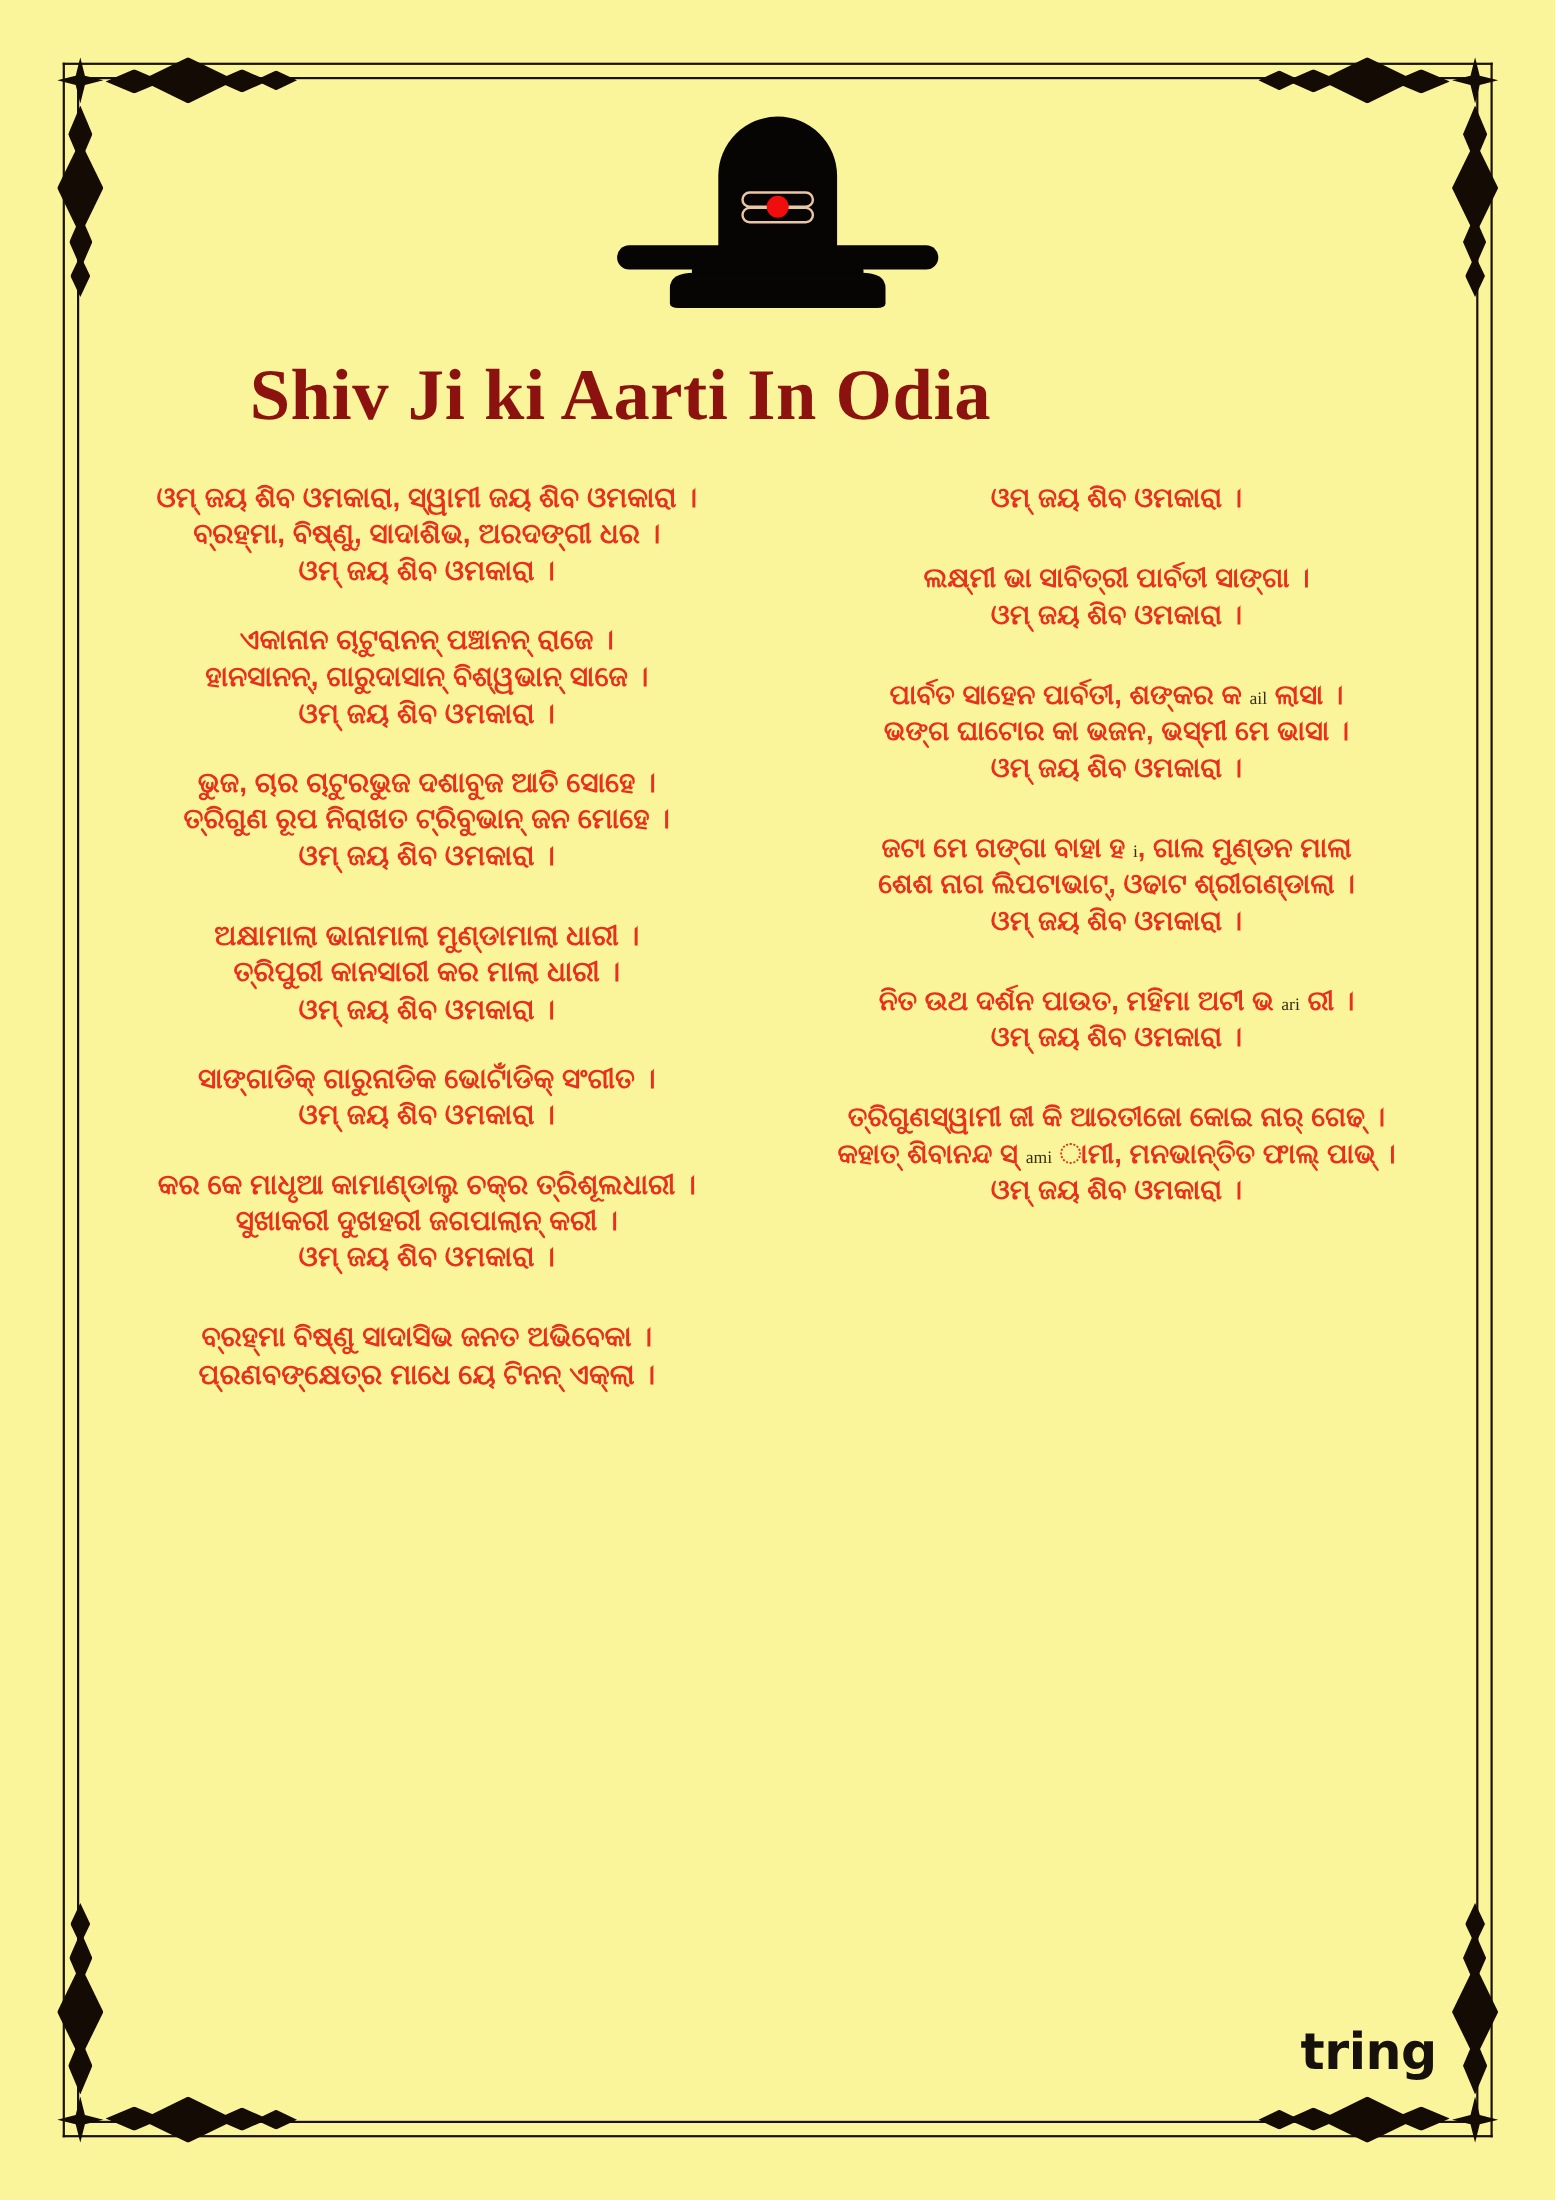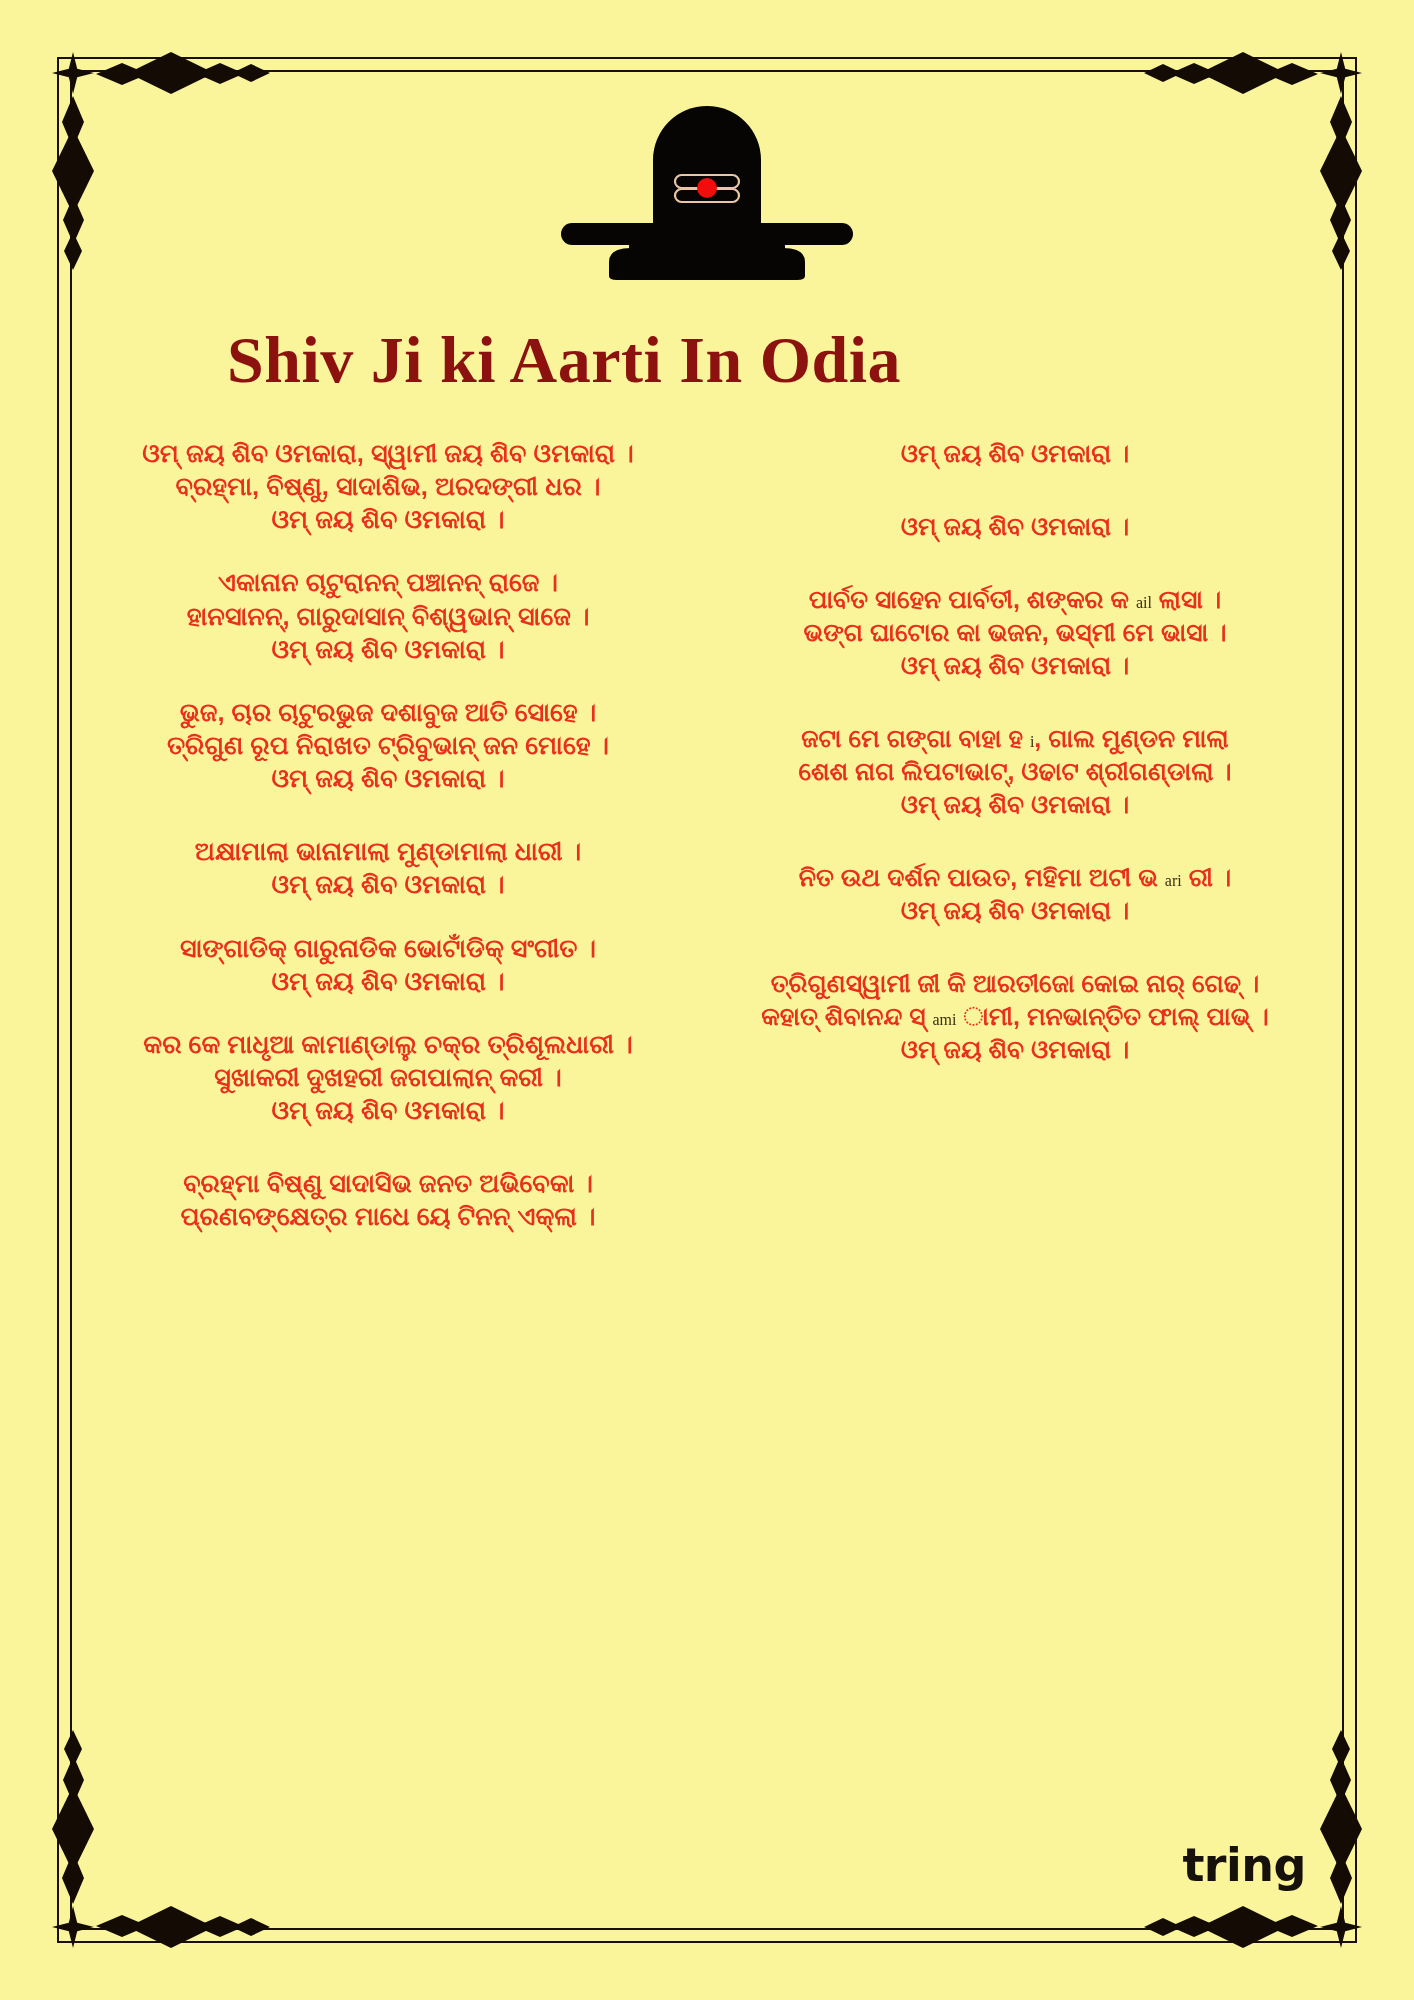--- a/index.html
+++ b/index.html
@@ -225,20 +225,21 @@
       </div>
 
       <div class="stanza gap-lg">
         <div>ଭୁଜ, ଚାର ଚାଟୁରଭୁଜ ଦଶାବୁଜ ଆତି ସୋହେ ।</div>
         <div>ତ୍ରିଗୁଣ ରୂପ ନିରାଖତ ଟ୍ରିବୁଭାନ୍ ଜନ ମୋହେ ।</div>
         <div>ଓମ୍ ଜୟ ଶିବ ଓମକାରା ।</div>
       </div>
 
       <div class="stanza">
         <div>ଅକ୍ଷାମାଲା ଭାନାମାଲା ମୁଣ୍ଡାମାଲା ଧାରୀ ।</div>
+        <div>ତ୍ରିପୁରୀ କାନସାରୀ କର ମାଲା ଧାରୀ ।</div>
         <div>ଓମ୍ ଜୟ ଶିବ ଓମକାରା ।</div>
       </div>
 
       <div class="stanza">
         <div>ସାଙ୍ଗାଡିକ୍ ଗାରୁନାଡିକ ଭୋଟାଁଡିକ୍ ସଂଗୀତ ।</div>
         <div>ଓମ୍ ଜୟ ଶିବ ଓମକାରା ।</div>
       </div>
 
       <div class="stanza gap-lg">
         <div>କର କେ ମାଧୃଆ କାମାଣ୍ଡାଲୁ ଚକ୍ର ତ୍ରିଶୂଲଧାରୀ ।</div>
@@ -253,20 +254,21 @@
 
     </div>
 
     <div class="col col-right">
 
       <div class="stanza gap-lg">
         <div>ଓମ୍ ଜୟ ଶିବ ଓମକାରା ।</div>
       </div>
 
       <div class="stanza gap-lg">
+        <div>ଲକ୍ଷ୍ମୀ ଭା ସାବିତ୍ରୀ ପାର୍ବତୀ ସାଙ୍ଗା ।</div>
         <div>ଓମ୍ ଜୟ ଶିବ ଓମକାରା ।</div>
       </div>
 
       <div class="stanza gap-lg">
         <div>ପାର୍ବତ ସାହେନ ପାର୍ବତୀ, ଶଙ୍କର କ <span class="lat">ail</span> ଲାସା ।</div>
         <div>ଭଙ୍ଗ ଘାଟୋର କା ଭଜନ, ଭସ୍ମୀ ମେ ଭାସା ।</div>
         <div>ଓମ୍ ଜୟ ଶିବ ଓମକାରା ।</div>
       </div>
 
       <div class="stanza gap-lg">

